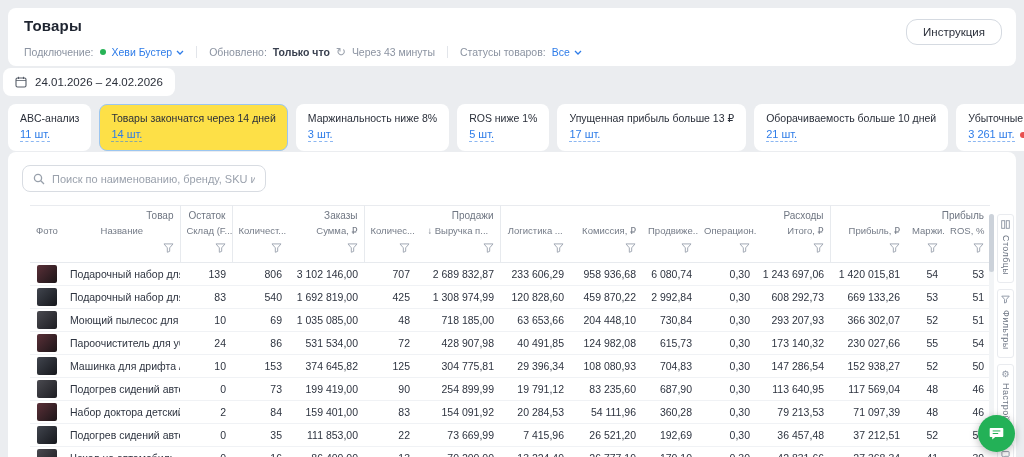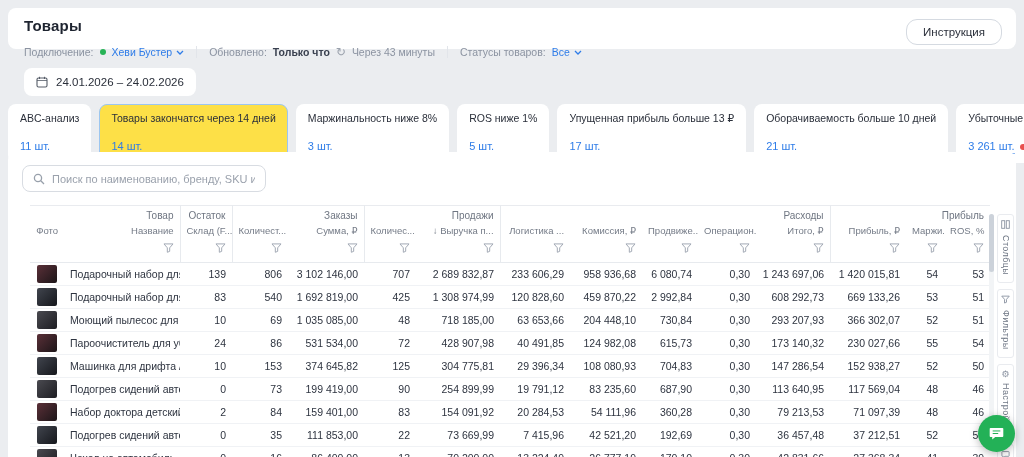--- a/index.html
+++ b/index.html
@@ -6,44 +6,44 @@
   html, body { width: 1024px; height: 457px; overflow: hidden; }
   body {
     background: #ebedf0;
     font-family: "Liberation Sans", "DejaVu Sans", sans-serif;
     position: relative;
     color: #2e3440;
   }
   .card { background: #fff; border-radius: 8px; position: absolute; }
 
   
-  .header-card { left: 8px; top: 8px; width: 1008px; height: 41px; padding: 9px 16px 4px; }
+  .header-card { left: 8px; top: 8px; width: 1008px; height: 58px; padding: 9px 16px 4px; }
   .page-title { font-size: 15px; font-weight: bold; color: #1e2430; letter-spacing: .2px; }
   .instruction-btn {
     position: absolute; right: 14px; top: 11px;
     background: #fff; border: 1px solid #d5dae1; border-radius: 11px;
     padding: 6px 16px; font-size: 11.5px; color: #2a2f3a; cursor: pointer;
     font-family: inherit;
   }
   .status-row { margin-top: 12px; display: flex; align-items: center; gap: 6px; font-size: 10.5px; }
   .muted { color: #8b93a1; }
   .dark { color: #3a4150; font-weight: bold; }
   .blue-link { color: #2e7ce8; display: inline-flex; align-items: center; gap: 4px; cursor: pointer; }
   .green-dot { width: 6px; height: 6px; border-radius: 50%; display: inline-block; }
   .vdiv { width: 1px; height: 12px; background: #e2e5ea; margin: 0 6px; }
   .refresh { color: #9aa1ac; font-size: 12px; line-height: 1; cursor: pointer; }
 
   
-  .date-card { left: 24px; top: 68px; height: 28px; padding: 0 12px; display: flex; align-items: center; gap: 8px; font-size: 11.5px; color: #2a2f3a; cursor: pointer; }
+  .date-card { left: 3px; top: 68px; height: 28px; padding: 0 12px; display: flex; align-items: center; gap: 8px; font-size: 11.5px; color: #2a2f3a; cursor: pointer; }
 
   
   .cards-row { position: absolute; left: 8px; top: 104px; display: flex; gap: 8px; }
   .fcard { background: #fff; border: 1px solid transparent; border-radius: 8px; padding: 7px 11px 8px; cursor: pointer; }
   .fcard .t { font-size: 10.5px; color: #2a2f3a; white-space: nowrap; }
-  .fcard .count-line { margin-top: 16px; display: flex; align-items: center; gap: 5px; }
+  .fcard .count-line { margin-top: 4px; display: flex; align-items: center; gap: 5px; }
   .fcard .c { font-size: 11px; color: #2e7ce8; border-bottom: 1px dashed rgba(46,124,232,.55); padding-bottom: 1px; white-space: nowrap; }
   .fcard.selected { background: #fde047; border-color: #9cc6f0; }
   .status-dot { width: 6px; height: 6px; border-radius: 50%; display: inline-block; }
 
   
   .main-card { left: 8px; top: 152px; width: 1008px; height: 330px; }
   .search-box {
     margin: 13px 0 0 14px; width: 244px; height: 27px;
     border: 1px solid #d8dce2; border-radius: 8px;
     display: flex; align-items: center; gap: 7px; padding: 0 10px;
@@ -59,21 +59,21 @@
   table { border-collapse: collapse; table-layout: fixed; width: 960px; border-top: 1px solid #e9ebef; }
   th { font-weight: normal; }
   .group-row th {
     font-size: 10px; color: #6f7682; text-align: right;
     padding: 4px 6px 2px; white-space: nowrap; overflow: hidden;
     border-left: 1px solid #e7eaee;
   }
   .group-row th:first-child { border-left: none; }
   .group-row th.right { text-align: right; }
   .head-row th {
-    font-size: 9.5px; color: #747b87; text-align: right;
+    font-size: 9.5px; color: #747b87; text-align: center;
     padding: 2px 6px 3px; white-space: nowrap; overflow: hidden; cursor: pointer;
   }
   .head-row th.right { text-align: right; }
   .filter-row th { padding: 0 6px 5px; text-align: right; height: 16px; border-bottom: 1px solid #e7eaee; }
   .gstart { border-left: 1px solid #e7eaee; }
   .funnel { display: inline-block; cursor: pointer; }
   tbody td {
     font-size: 10.5px; color: #2e3440; padding: 0 6px; height: 23px;
     border-bottom: 1px solid #f0f2f5; white-space: nowrap; overflow: hidden;
   }
@@ -435,21 +435,21 @@
             <td>
               <div class="photo"></div>
             </td>
             <td class="name-cell">Подогрев сидений авто, на...</td>
             <td class="num">0</td>
             <td class="num">35</td>
             <td class="num">111 853,00</td>
             <td class="num">22</td>
             <td class="num">73 669,99</td>
             <td class="num">7 415,96</td>
-            <td class="num">42 521,20</td>
+            <td class="num">26 521,20</td>
             <td class="num">192,69</td>
             <td class="num">0,30</td>
             <td class="num">36 457,48</td>
             <td class="num">37 212,51</td>
             <td class="num">52</td>
             <td class="num">51</td>
           </tr>
           <tr>
             <td>
               <div class="photo"></div>

